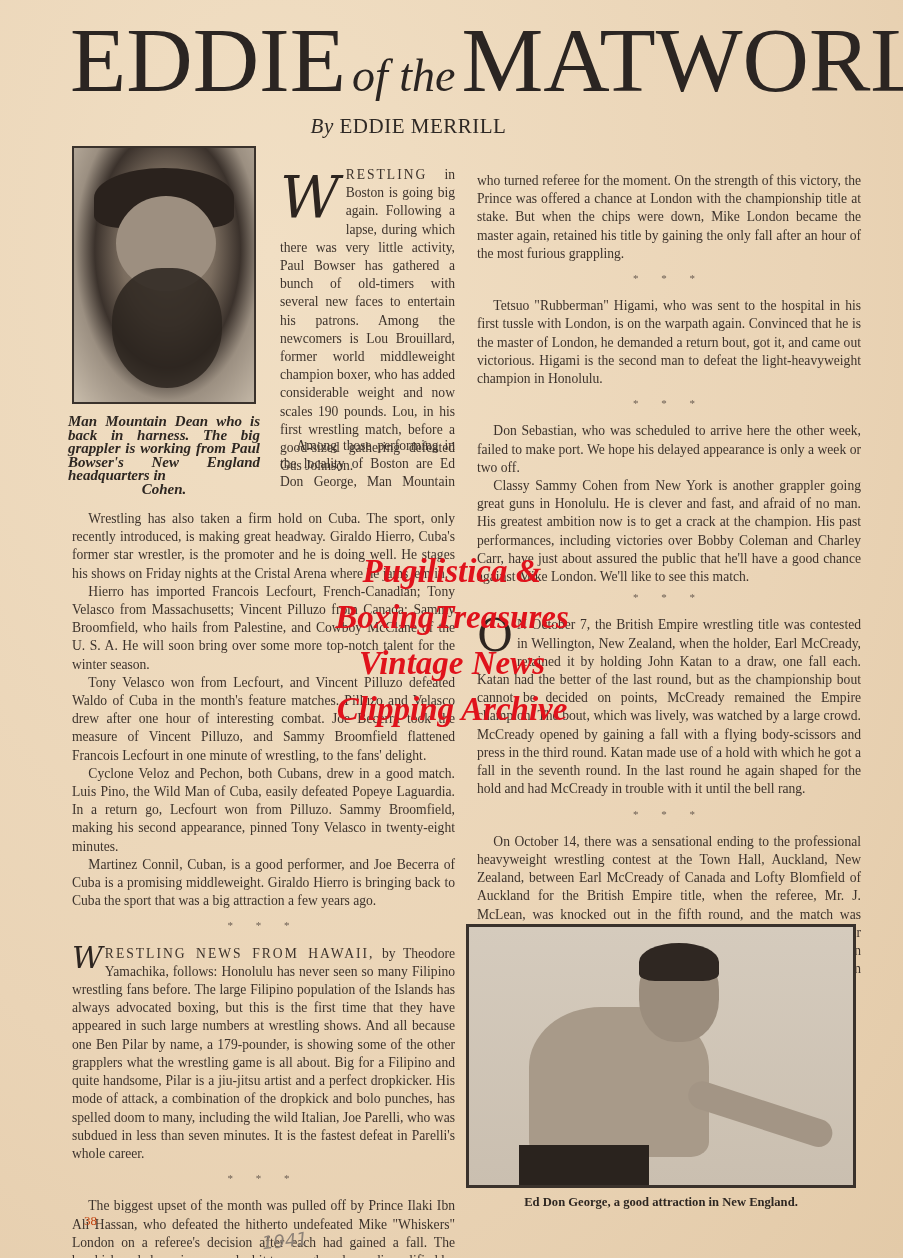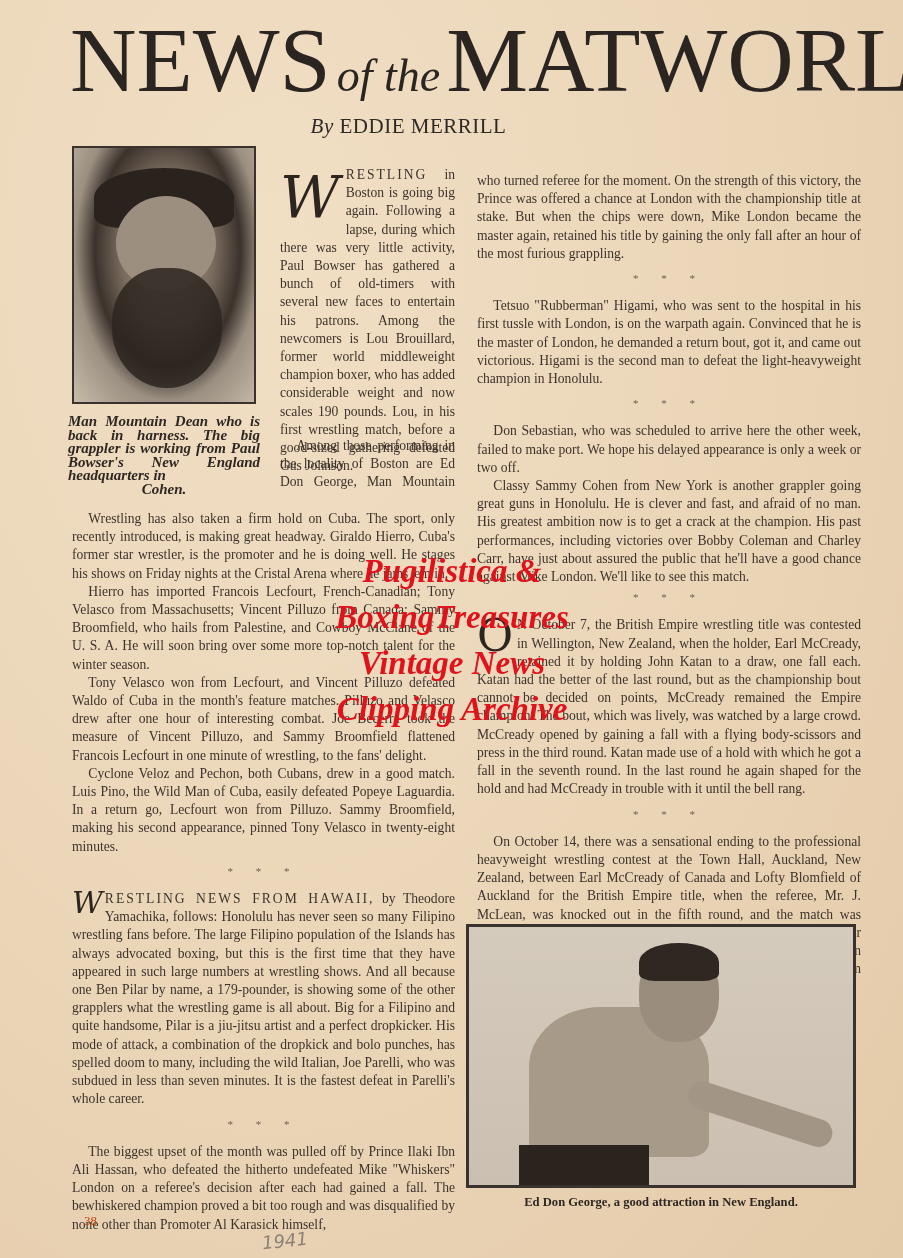--- a/index.html
+++ b/index.html
@@ -61,21 +61,21 @@
   .watermark {
     position:absolute; left:322px; top:548px; width:260px;
     color:#e0121b; font-family:"Liberation Serif", serif; font-style:italic; font-weight:bold;
     font-size:33px; line-height:46px; text-align:center; pointer-events:none;
   }
 </style>
 </head>
 <body>
 
 <div class="title">
-  <span class="big">NEWS</span><span class="ital">of the</span><span class="big">MAT</span><span class="big">WORLD</span>
+  <span class="big">EDDIE</span><span class="ital">of the</span><span class="big">MAT</span><span class="big">WORLD</span>
 </div>
 
 <div class="byline">
   <span class="by">By</span>
   <span>EDDIE MERRILL</span>
 </div>
 
 <div class="photo1">
   <div class="hair"></div>
   <div class="face"></div>
@@ -92,20 +92,21 @@
 
 <div class="col" style="left:280px; top:437px; width:175px;">
   <p style="height:54px; overflow:hidden;">Among those performing in the locality of Boston are Ed Don George, Man Mountain Dean, Steve Casey and other veterans who are popular with New England mat fans.</p>
 </div>
 
 <div class="col" style="left:72px; top:510px; width:383px;">
   <p>Wrestling has also taken a firm hold on Cuba. The sport, only recently introduced, is making great headway. Giraldo Hierro, Cuba's former star wrestler, is the promoter and he is doing well. He stages his shows on Friday nights at the Cristal Arena where he jams 'em in.</p>
   <p>Hierro has imported Francois Lecfourt, French-Canadian; Tony Velasco from Massachusetts; Vincent Pilluzo from Canada; Sammy Broomfield, who hails from Palestine, and Cowboy McClane of the U. S. A. He will soon bring over some more top-notch talent for the winter season.</p>
   <p>Tony Velasco won from Lecfourt, and Vincent Pilluzo defeated Waldo of Cuba in the month's feature matches. Pilluzo and Velasco drew after one hour of interesting combat. Joe Becerra took the measure of Vincent Pilluzo, and Sammy Broomfield flattened Francois Lecfourt in one minute of wrestling, to the fans' delight.</p>
   <p>Cyclone Veloz and Pechon, both Cubans, drew in a good match. Luis Pino, the Wild Man of Cuba, easily defeated Popeye Laguardia. In a return go, Lecfourt won from Pilluzo. Sammy Broomfield, making his second appearance, pinned Tony Velasco in twenty-eight minutes.</p>
+  <p>Martinez Connil, Cuban, is a good performer, and Joe Becerra of Cuba is a promising middleweight. Giraldo Hierro is bringing back to Cuba the sport that was a big attraction a few years ago.</p>
   <div class="stars">* * *</div>
   <p class="noind"><span class="dropW2">W</span><span class="smallcaps">RESTLING NEWS FROM HAWAII,</span><span> by Theodore Yamachika, follows: Honolulu has never seen so many Filipino wrestling fans before. The large Filipino population of the Islands has always advocated boxing, but this is the first time that they have appeared in such large numbers at wrestling shows. And all because one Ben Pilar by name, a 179-pounder, is showing some of the other grapplers what the wrestling game is all about. Big for a Filipino and quite handsome, Pilar is a jiu-jitsu artist and a perfect dropkicker. His mode of attack, a combination of the dropkick and bolo punches, has spelled doom to many, including the wild Italian, Joe Parelli, who was subdued in less than seven minutes. It is the fastest defeat in Parelli's whole career.</span></p>
   <div class="stars">* * *</div>
   <p>The biggest upset of the month was pulled off by Prince Ilaki Ibn Ali Hassan, who defeated the hitherto undefeated Mike "Whiskers" London on a referee's decision after each had gained a fall. The bewhiskered champion proved a bit too rough and was disqualified by none other than Promoter Al Karasick himself,</p>
 </div>
 
 <div class="col" style="left:477px; top:172px; width:384px;">
   <p class="noind">who turned referee for the moment. On the strength of this victory, the Prince was offered a chance at London with the championship title at stake. But when the chips were down, Mike London became the master again, retained his title by gaining the only fall after an hour of the most furious grappling.</p>
   <div class="stars">* * *</div>
   <p>Tetsuo "Rubberman" Higami, who was sent to the hospital in his first tussle with London, is on the warpath again. Convinced that he is the master of London, he demanded a return bout, got it, and came out victorious. Higami is the second man to defeat the light-heavyweight champion in Honolulu.</p>

